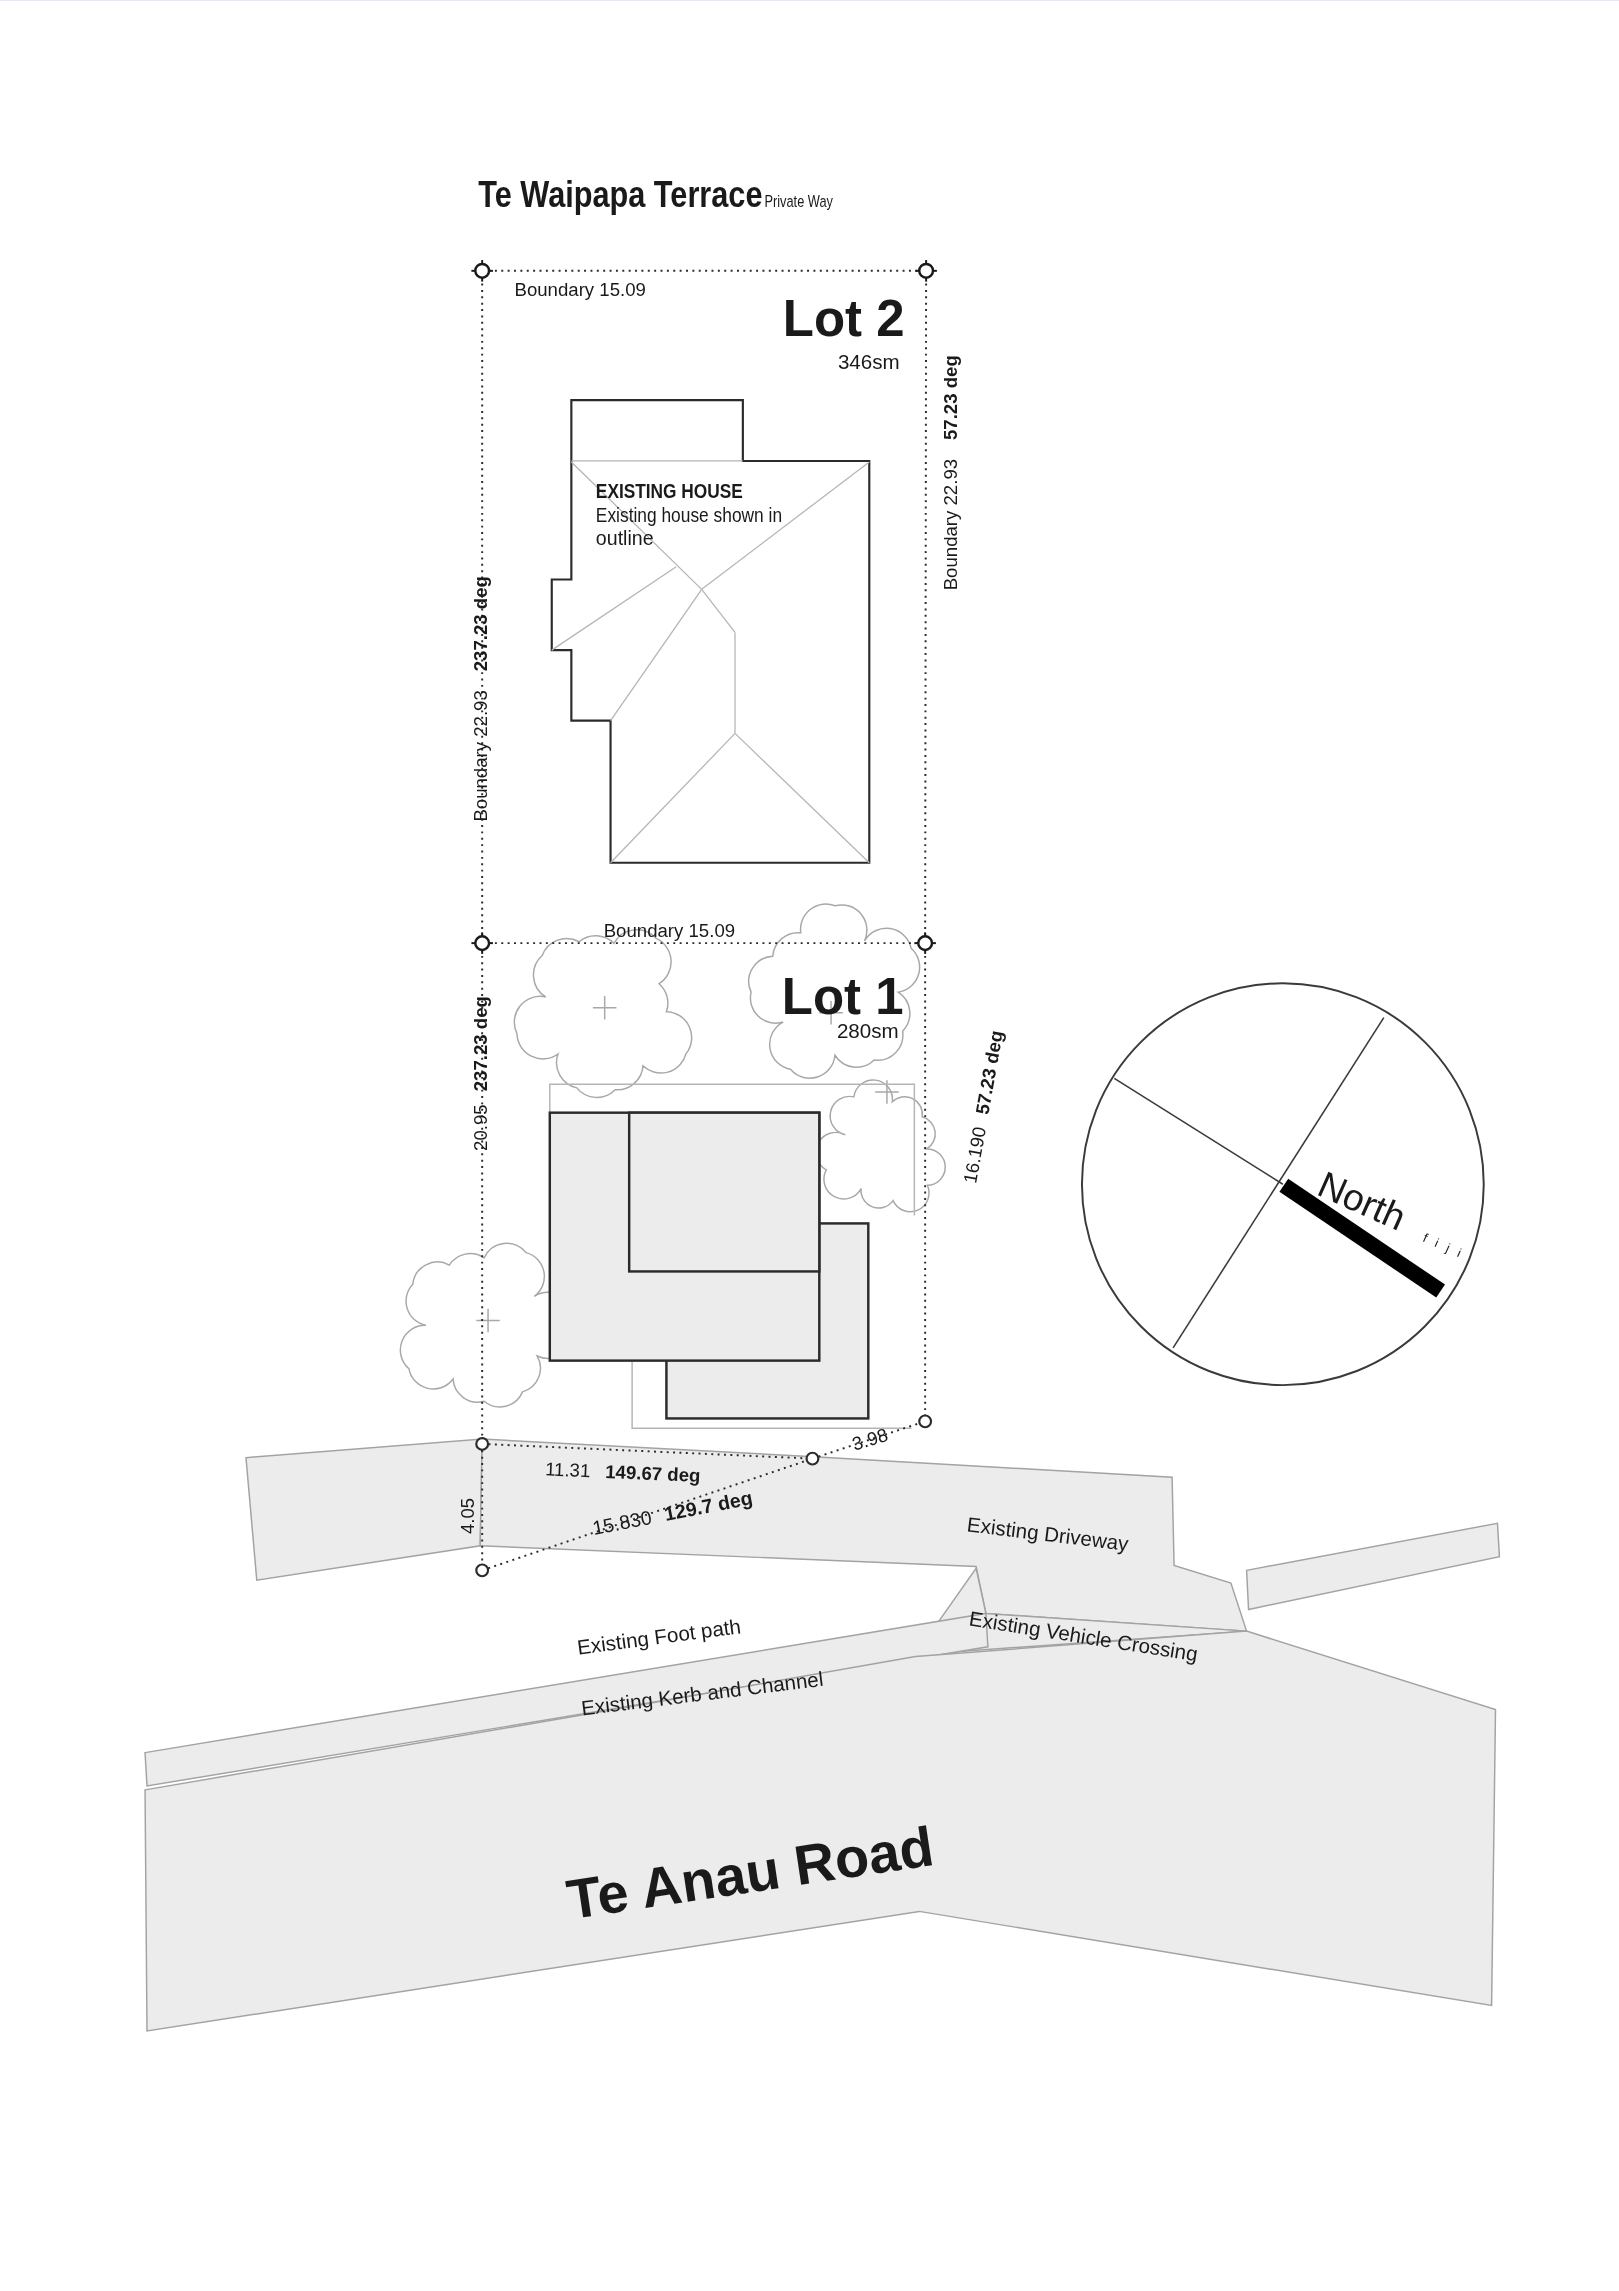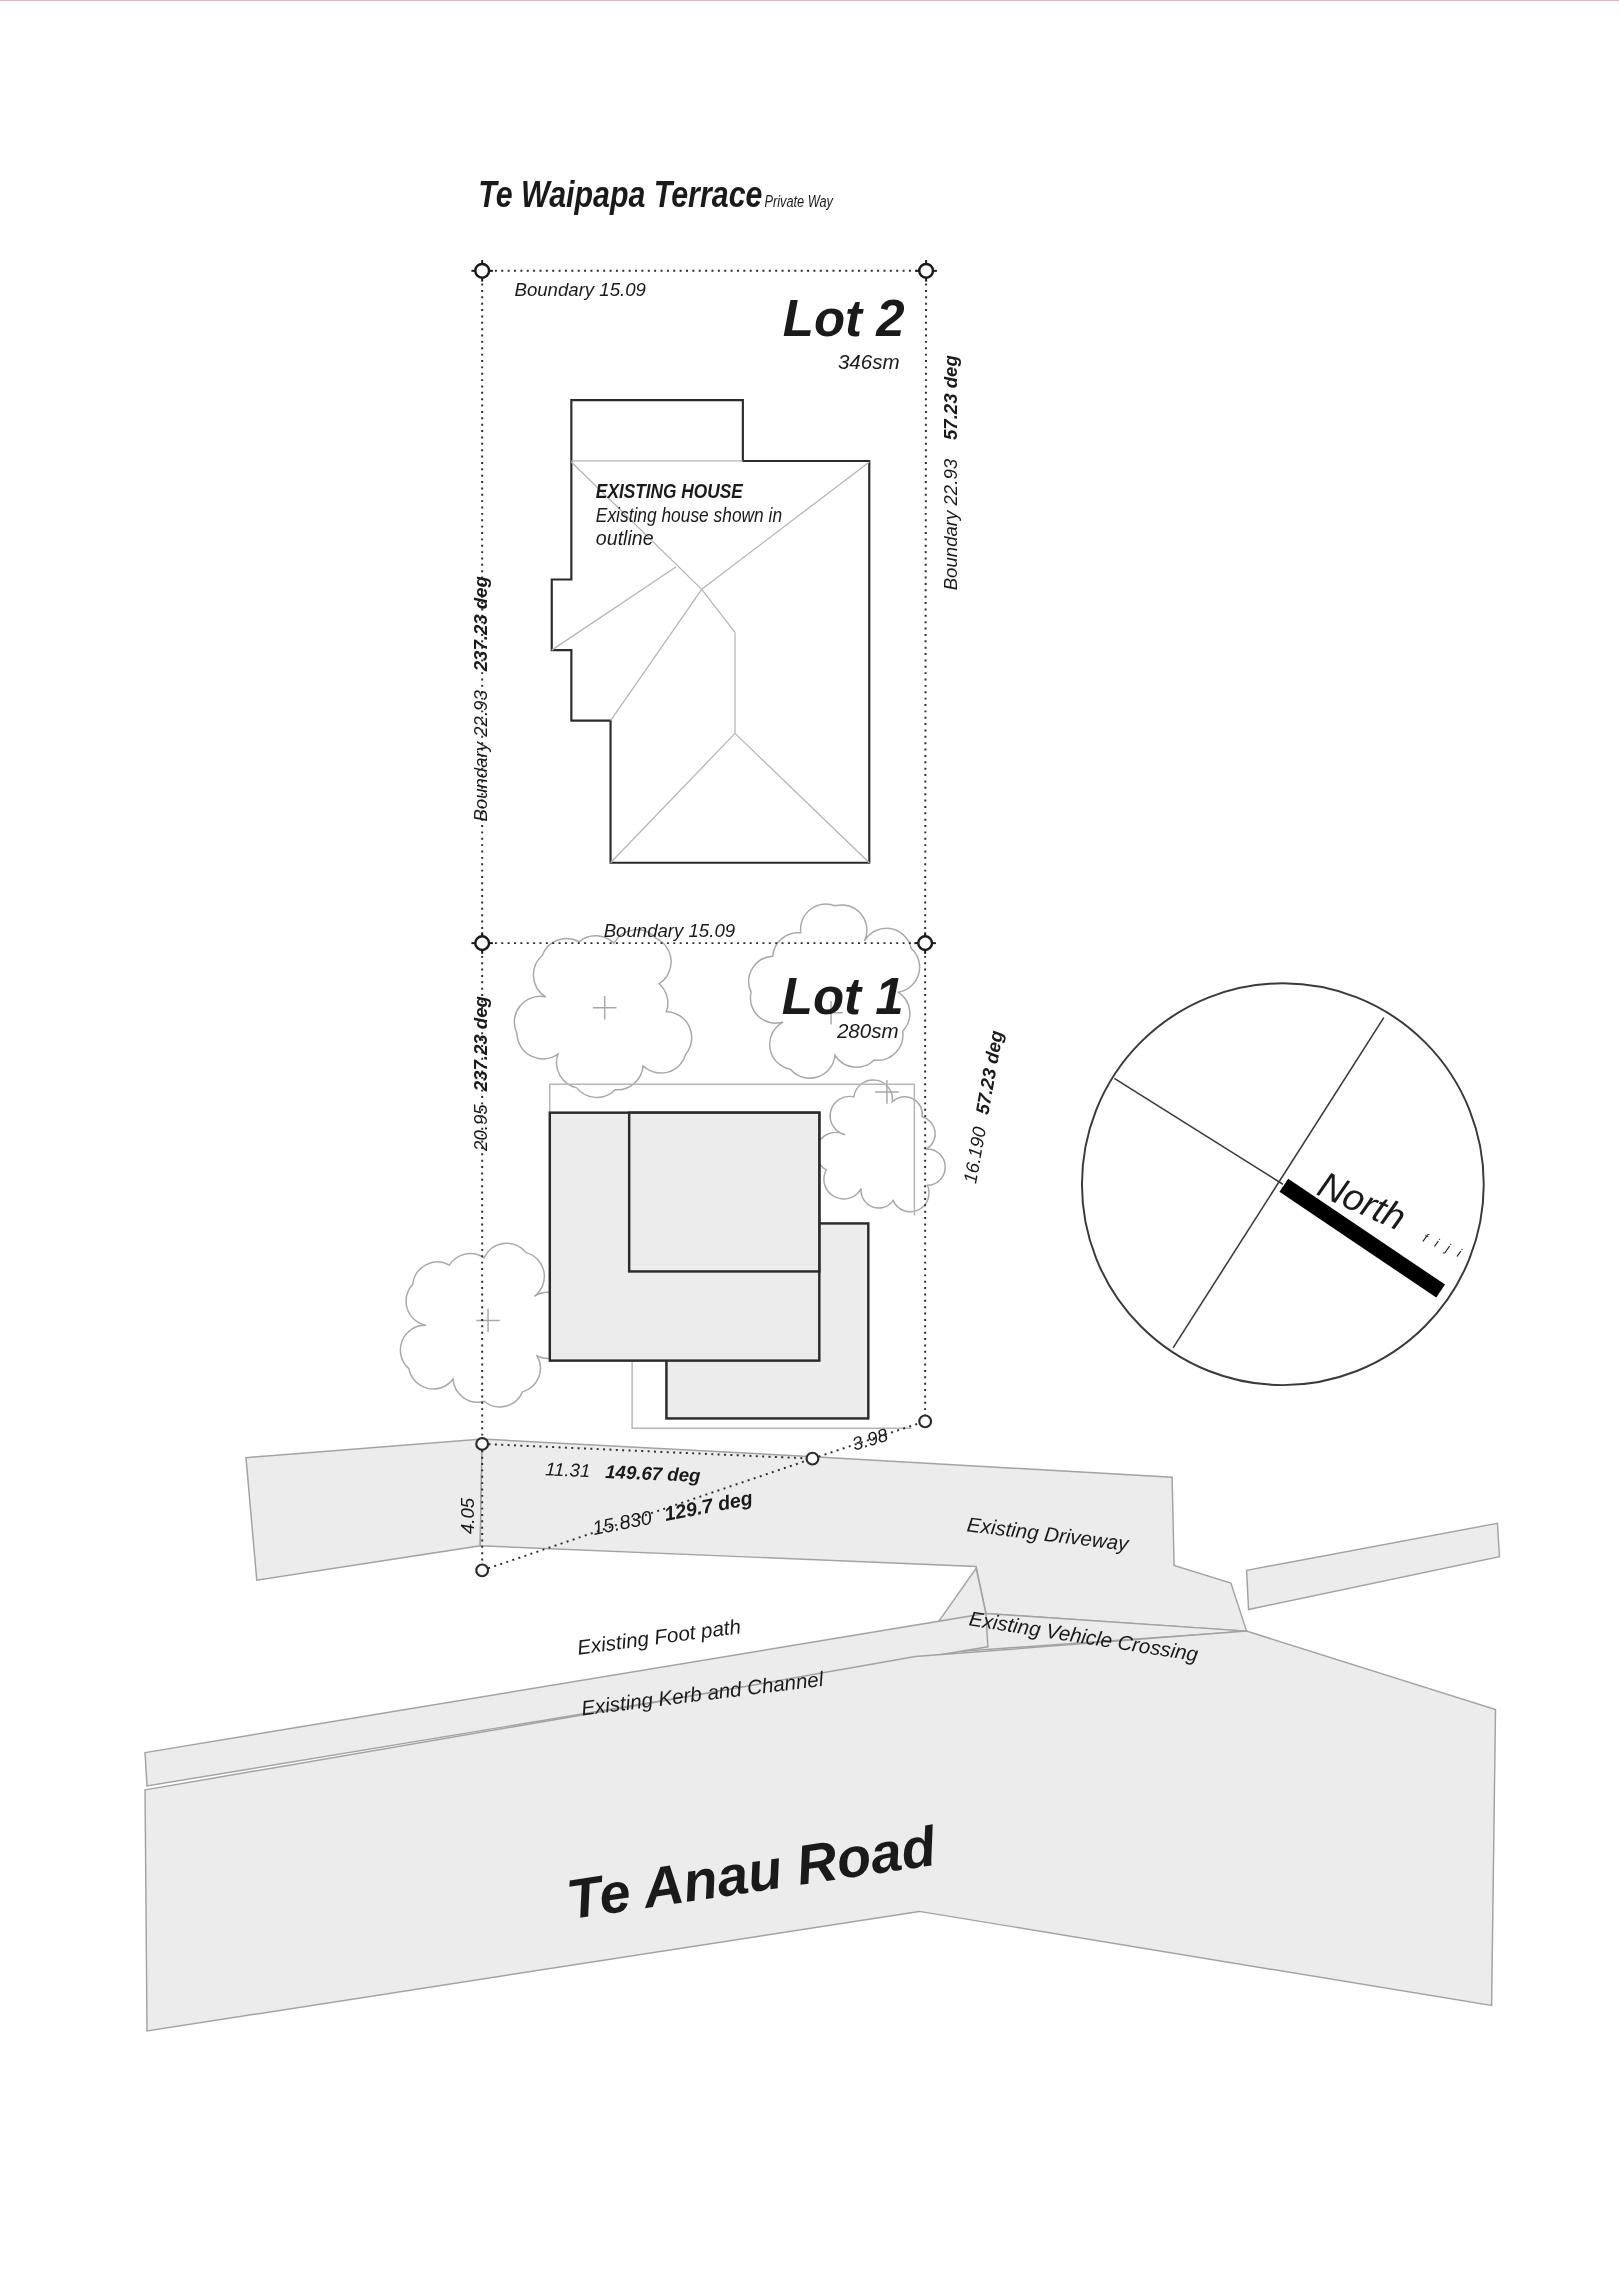--- a/index.html
+++ b/index.html
@@ -1,17 +1,17 @@
 <!DOCTYPE html>
 <html><head>
 <meta charset="utf-8">
 <style>
   html,body{margin:0;padding:0;background:#ffffff;}
   body{font-family:"Liberation Sans", sans-serif;}
-  .page{position:relative;width:1619px;height:2292px;background:#be185d;overflow:hidden;font-style:italic;}
+  .page{position:relative;width:1619px;height:2292px;background:#c4b5fd;overflow:hidden;}
   svg{display:block;}
   text{fill:#1a1a1a;font-family:"Liberation Sans", sans-serif;}
   .b{font-weight:bold;}
   .bnd{stroke:#2b2b2b;stroke-width:2;stroke-dasharray:2 4.5;fill:none;}
   .surf{fill:#ececec;stroke:#a3a3a3;stroke-width:1.5;}
   .bld{fill:#ececec;stroke:#2b2b2b;stroke-width:2.5;}
   .lite{stroke:#b5b5b5;stroke-width:1.5;fill:none;}
   .roof{stroke:#b5b5b5;stroke-width:1.3;fill:none;}
   .tree{stroke:#a8a8a8;stroke-width:1.5;fill:none;}
   .pm circle{fill:#fff;stroke:#1a1a1a;stroke-width:2.5;}

